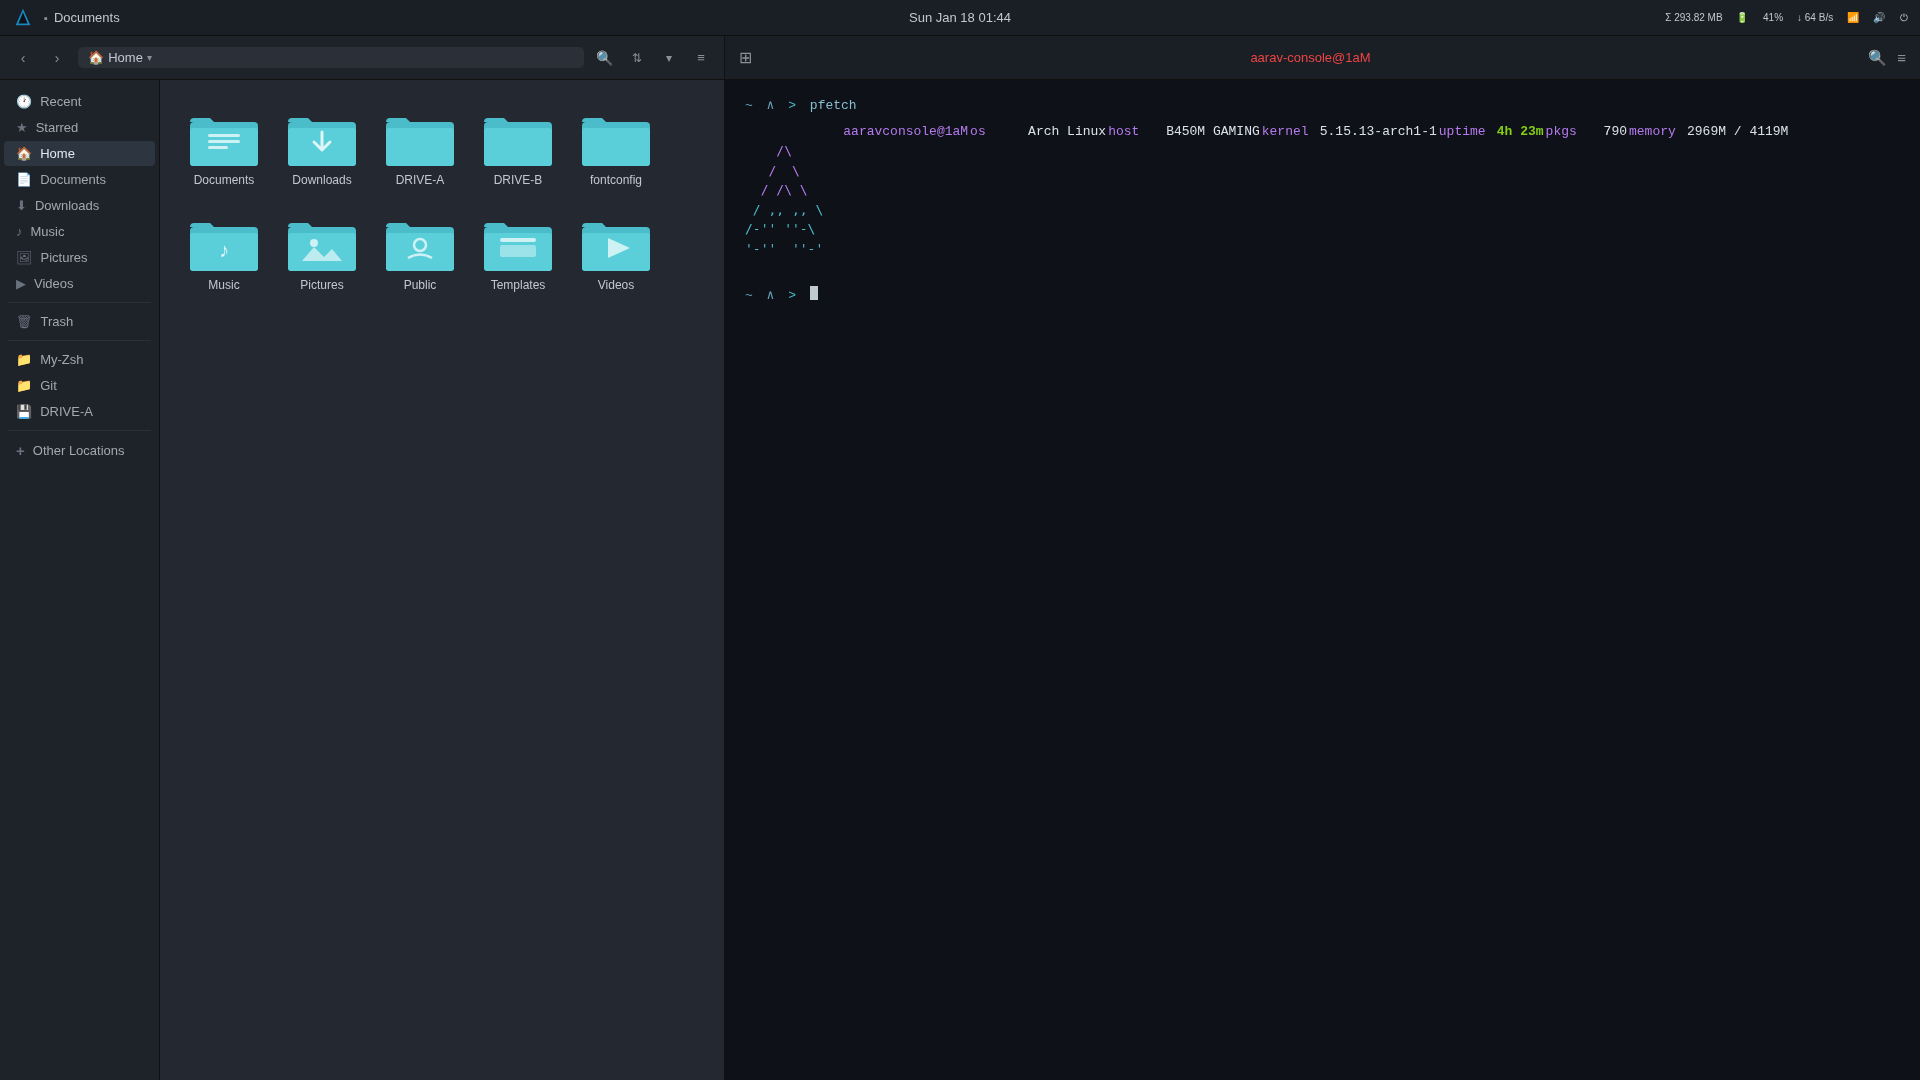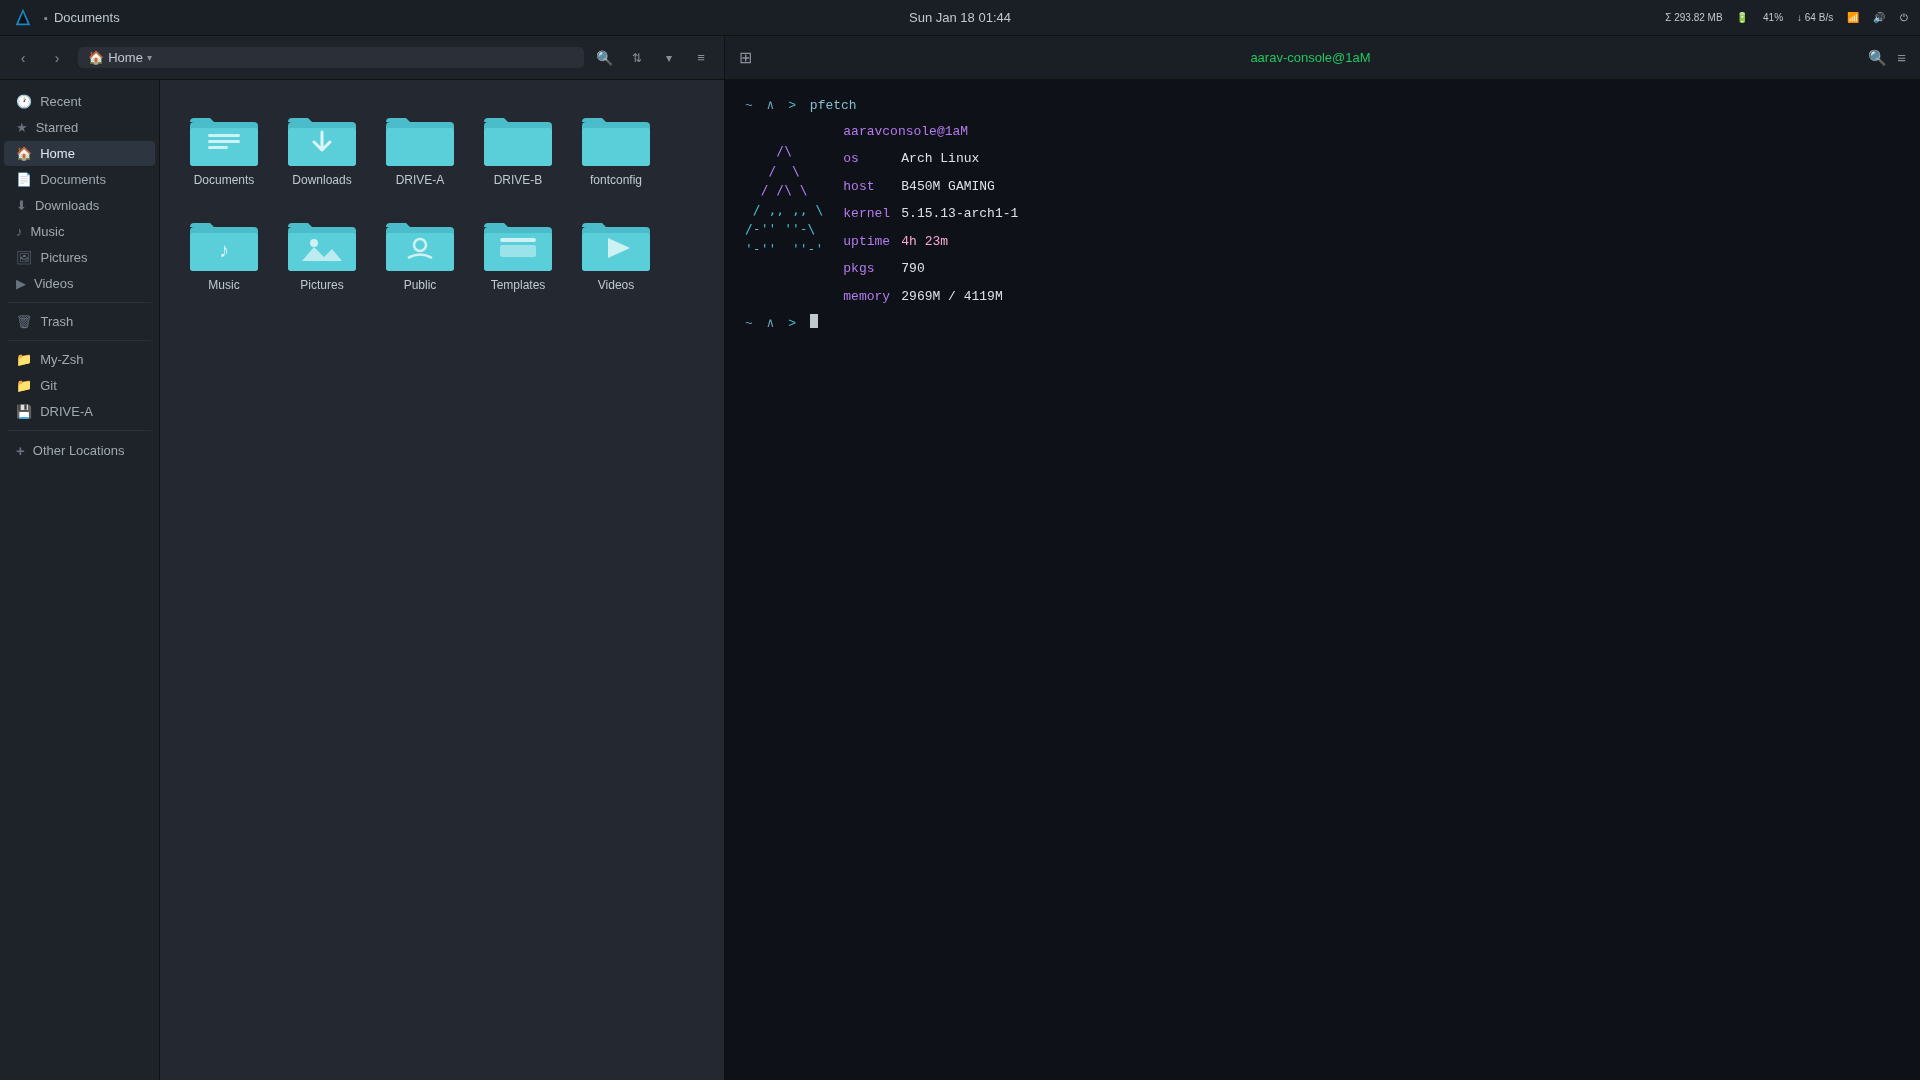--- a/index.html
+++ b/index.html
@@ -202,21 +202,21 @@
       height: 44px;
       background: #1a1f25;
       display: flex;
       align-items: center;
       justify-content: space-between;
       padding: 0 14px;
       border-bottom: 1px solid #111;
     }
     .terminal-title {
       font-size: 13px;
-      color: #22c55e;
+      color: #ef4444;
       font-weight: 500;
     }
     .terminal-toolbar-right {
       display: flex;
       gap: 10px;
       color: #8a9099;
       font-size: 15px;
     }
     .terminal-content {
       flex: 1;
@@ -246,38 +246,39 @@
       margin: 4px 0;
     }
     .pfetch-logo {
       font-family: monospace;
       font-size: 13px;
       line-height: 1.5;
       white-space: pre;
     }
     .pfetch-info {
       display: flex;
-      flex-direction: column;
-      gap: 8px;
+      flex-direction: row;
+      gap: 2px;
       padding-top: 2px;
     }
     .pfetch-row {
       display: flex;
       gap: 6px;
       font-size: 13px;
     }
     .pfetch-key {
       color: #b57bee;
       min-width: 52px;
     }
     .pfetch-val {
       color: #dce0e8;
     }
     .pfetch-uptime {
-      color: #f9a8d4;
+      color: #84cc16;
+      font-weight: bold;
     }
     .pfetch-mem {
       color: #dce0e8;
     }
     .cursor-block {
       display: inline-block;
       width: 8px;
       height: 14px;
       background: #c0c8d0;
       vertical-align: middle;

